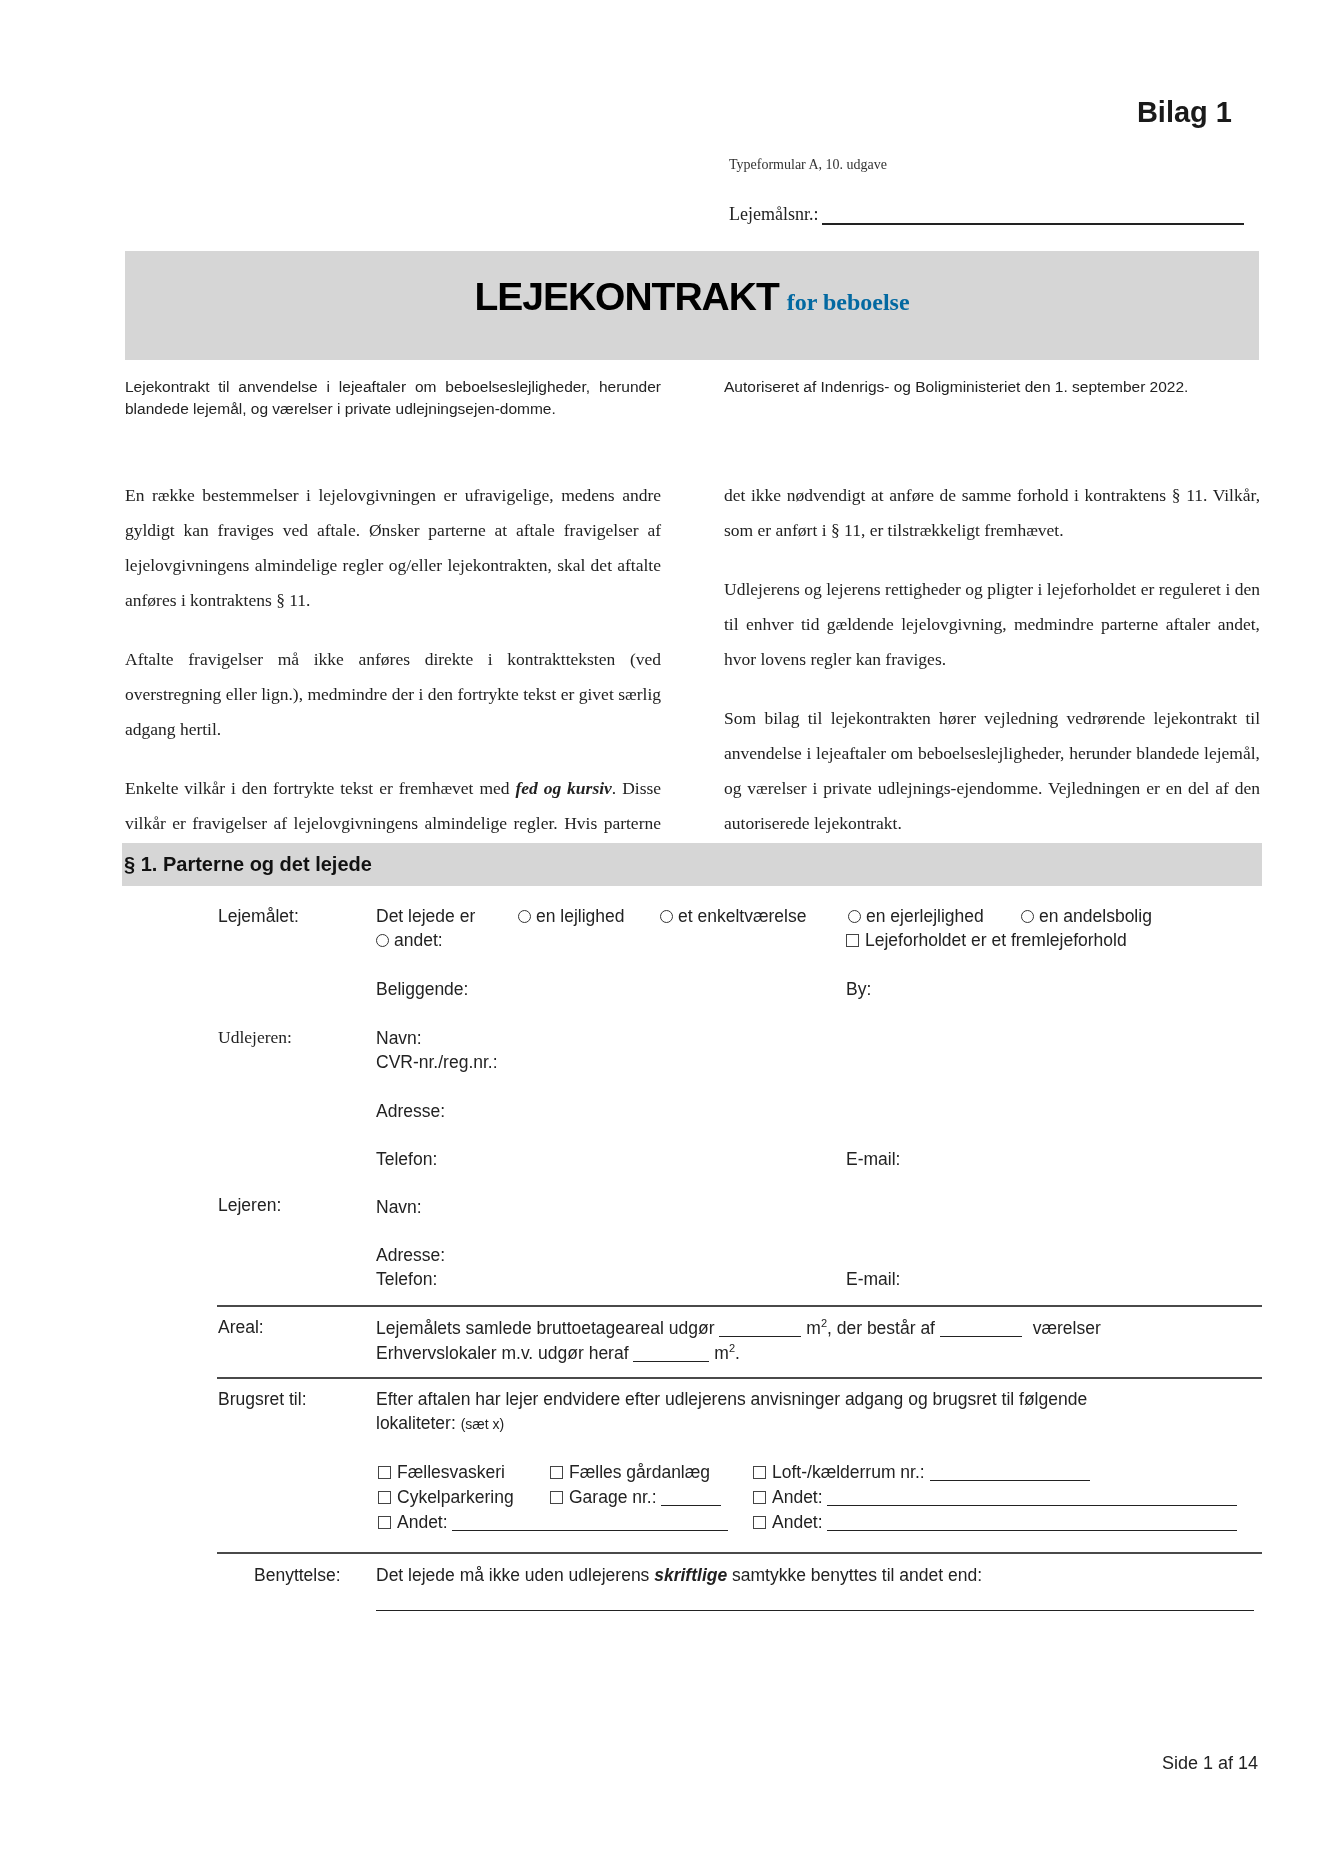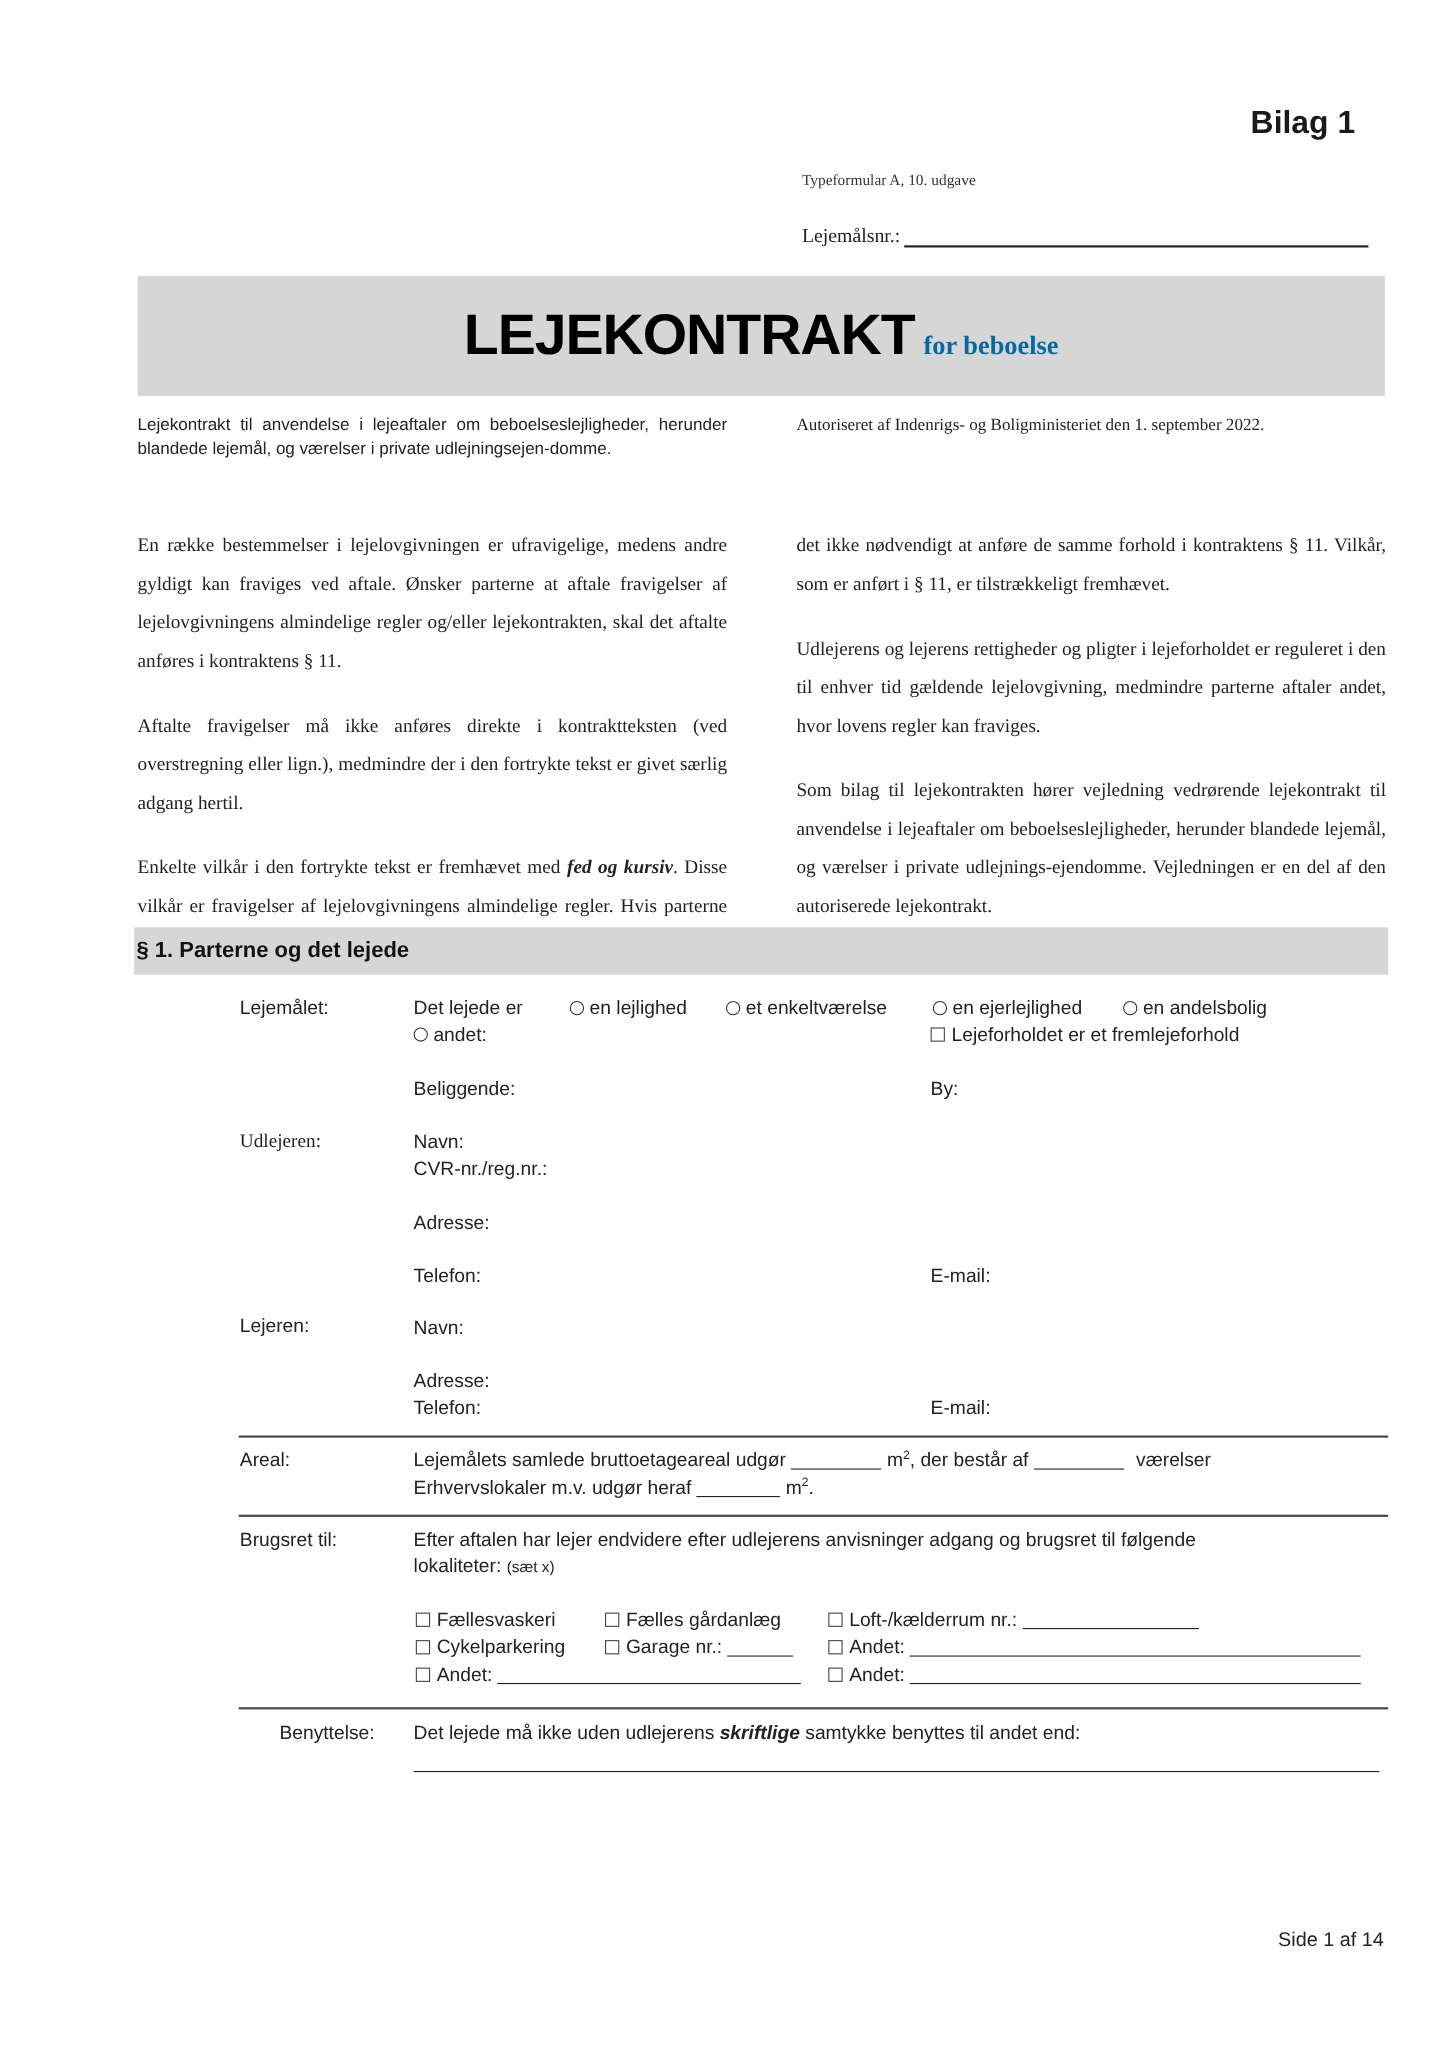--- a/index.html
+++ b/index.html
@@ -7,25 +7,25 @@
   body { position: relative; color: #1a1a1a; font-family: "Liberation Sans", sans-serif; overflow: hidden; }
   .abs { position: absolute; }
 
   .bilag { left: 1100px; top: 96px; width: 132px; text-align: right; font-size: 29px; font-weight: bold; color: #1a1a1a; }
   .typeformular { left: 729px; top: 157px; font-family: "Liberation Serif", serif; font-size: 14px; color: #333; }
   .lejemaalsnr { left: 729px; top: 204px; font-family: "Liberation Serif", serif; font-size: 18px; color: #222; display: flex; align-items: flex-end; }
   .lejemaalsnr .line { display: inline-block; width: 422px; border-bottom: 2px solid #222; height: 18px; margin-left: 4px; }
 
   .title-band { left: 125px; top: 251px; width: 1134px; height: 109px; background: #d6d6d6; }
   .title-band .inner { position: absolute; left: 0; right: 0; top: 24px; text-align: center; white-space: nowrap; }
-  .title-main { font-family: "Liberation Sans", sans-serif; font-weight: bold; font-size: 52px; letter-spacing: -1px; color: #000; vertical-align: baseline; }
+  .title-main { font-family: "Liberation Sans", sans-serif; font-weight: bold; font-size: 39px; letter-spacing: -1px; color: #000; vertical-align: baseline; }
   .title-sub { font-family: "Liberation Serif", serif; font-weight: bold; font-size: 24px; color: #0369a1; margin-left: 8px; vertical-align: baseline; }
 
   .intro-left { left: 125px; top: 376px; width: 536px; font-size: 15.5px; line-height: 22px; text-align: justify; color: #222; }
-  .intro-right { left: 724px; top: 376px; width: 536px; font-size: 15.5px; line-height: 22px; color: #222; font-family: Liberation Serif, serif; }
+  .intro-right { left: 724px; top: 376px; width: 536px; font-size: 15.5px; line-height: 22px; color: #222; }
 
   .serif-col { font-family: "Liberation Serif", serif; font-size: 17.5px; line-height: 35px; text-align: justify; color: #222; }
   .serif-col p { margin-bottom: 24px; }
   .col-left { left: 125px; top: 478px; width: 536px; }
   .col-right { left: 724px; top: 478px; width: 536px; }
   .em-bi { font-weight: bold; font-style: italic; }
 
   .sec-band { left: 122px; top: 843px; width: 1140px; height: 43px; background: #d6d6d6; }
   .sec-title { position: absolute; left: 2px; top: 10px; font-weight: bold; font-size: 20px; color: #111; }
 

